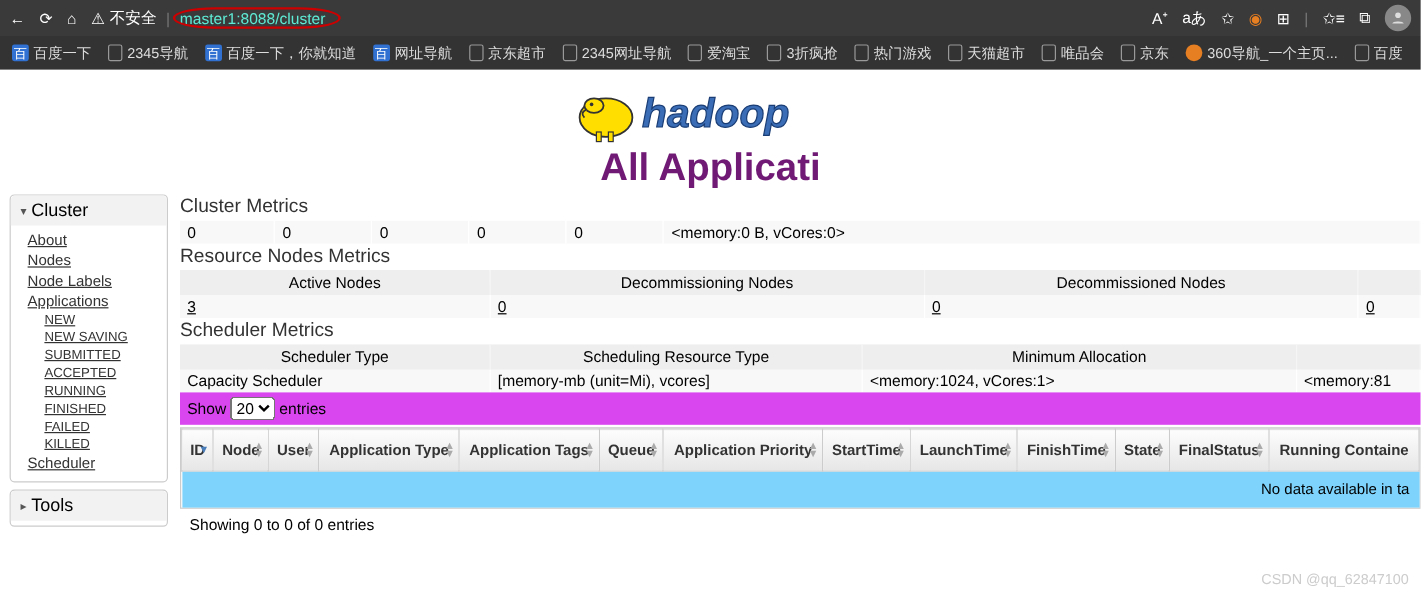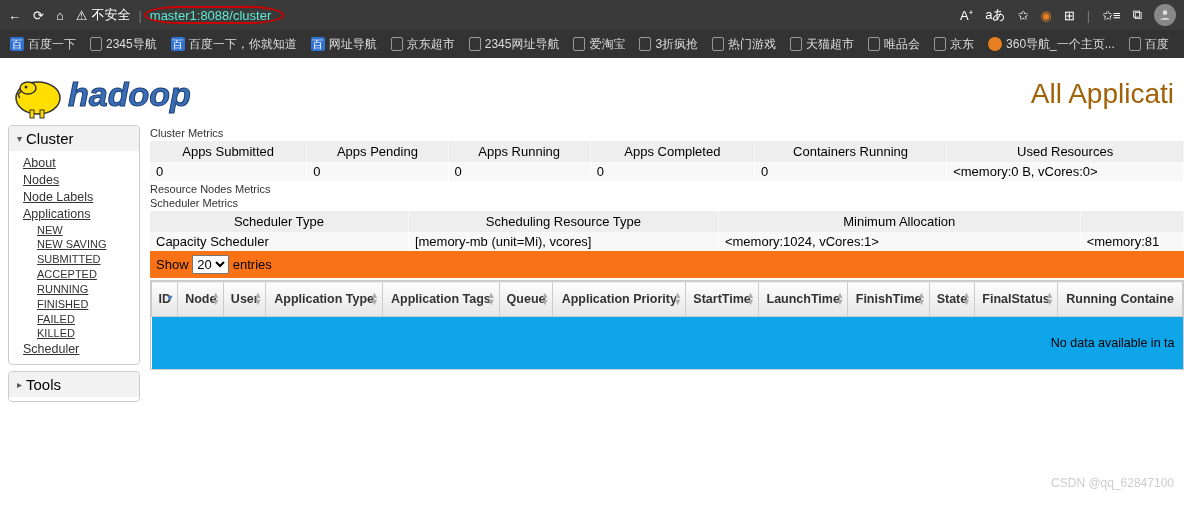--- a/index.html
+++ b/index.html
@@ -12,47 +12,47 @@
 .url-circle { position: absolute; border: 2px solid #c00; border-radius: 50%/100%; width: 140px; height: 18px; left: -6px; top: -2px; pointer-events: none; }
 .right-icons { display: flex; gap: 12px; align-items: center; color: #fff; }
 .avatar-circle { width: 22px; height: 22px; border-radius: 50%; background: #888; display:flex; align-items:center; justify-content:center;}
 .bookmarks-bar { background: #333; color: #ddd; height: 28px; display: flex; align-items: center; padding: 0 10px; font-size: 12px; gap: 14px; overflow: hidden;}
 .bookmarks-bar .bm { display: flex; align-items: center; gap: 4px; white-space: nowrap; cursor: pointer; }
 .bm-icon { width: 14px; height: 14px; display:inline-flex; align-items:center; justify-content:center; font-size:11px;}
 .bm-icon.blue { background:#3071d1; color:#fff; border-radius:2px;}
 .bm-icon.page { border:1px solid #999; border-radius:2px; width:12px; height:14px;}
 .bm-icon.orange { background:#e67e22; border-radius:50%; }
 .bookmarks-bar .spacer { flex:1; }
-.page-header { padding: 8px 10px 0 10px; display:flex; align-items:center; justify-content:space-between;}
+.page-header { padding: 8px 10px 0 10px; display:flex; align-items:center; justify-content:space-between;flex-direction:column;}
 .logo-wrap { display: flex; align-items: center; }
 .logo-svg { width: 230px; height: 55px; }
-h1.page-title { font-size: 28px; font-weight: normal; color: #a16207; white-space: nowrap; overflow: hidden; }
+h1.page-title { font-size: 32px; font-weight: bold; color: #701a75; white-space: nowrap; overflow: hidden; }
 .layout { display: flex; padding: 4px 0 0 8px; gap: 10px; }
 .sidebar { width: 132px; flex-shrink: 0; font-size: 13px; }
 .side-box { border: 1px solid #ccc; border-radius: 4px; background: #fff; margin-bottom: 6px; padding-bottom:4px; }
 .side-header { background: #f2f2f2; padding: 4px 8px; font-size: 15px; display:flex; align-items:center; gap:4px; border-radius:4px 4px 0 0;}
 .side-header .arrow { font-size: 10px; color:#555;}
 .side-links { padding: 4px 0 2px 14px;}
 .side-links a { display: block; color: #333; text-decoration: underline; font-size: 12.5px; line-height: 1.35;}
 .side-sub { padding-left: 14px; }
 .side-sub a { font-size: 11px; }
 .main { flex: 1; overflow: hidden;}
-.section-title { font-size: 11px; color: #333; margin: 2px 0 2px 0; }
+.section-title { font-size: 16px; color: #333; margin: 2px 0 2px 0; }
 table.metrics { width: 100%; border-collapse: collapse; font-size: 13px; }
 table.metrics th { background: #eee; font-weight: normal; padding: 3px 6px; text-align: center; border-right:1px solid #f5f5f5;}
 table.metrics td { background: #f8f8f8; padding: 2px 6px; text-align: left; border-right:1px solid #fff;}
 .data-header-row { background: linear-gradient(#fff,#e8e8e8); }
 .data-table-wrap { border: 1px solid #ccc; margin-top: 2px;}
-.show-entries { padding: 4px 6px; font-size: 13px; background:#f97316;}
+.show-entries { padding: 4px 6px; font-size: 13px; background:#d946ef;}
 .show-entries select { font-size: 13px; }
 table.data { width: 100%; border-collapse: collapse; font-size: 12.5px; }
 table.data th { background: linear-gradient(#fdfdfd, #e6e6e6); border: 1px solid #ccc; padding: 10px 6px; font-weight: bold; color: #333; position:relative;}
 .sort-arrows { position:absolute; right:3px; top:50%; transform:translateY(-50%); font-size:9px; color:#aaa; line-height:0.8;}
 .sort-arrows .active { color: #4a7ebb; }
-table.data td.nodata { text-align: right; padding: 19px 8px; background: #0ea5e9;}
+table.data td.nodata { text-align: right; padding: 8px 8px; background: #7dd3fc;}
 .footer-info { padding: 6px 8px; font-size: 13px; }
 .watermark { position: fixed; right: 10px; bottom: 20px; color: #ccc; font-size: 12px; }
 </style>
 </head>
 <body>
 
 <div class="browser-bar">
   <div class="nav-icons">
     <span>←</span>
     <span>⟳</span>
@@ -192,40 +192,48 @@
           <span class="arrow">▸</span>
           <span>Tools</span>
         </div>
     </div>
   </div>
 
   <div class="main">
     <div class="section-title">Cluster Metrics</div>
     <table class="metrics">
       <tbody>
-          <tr class="data-header-row">
-        <th>Apps Submitted</th>
-        <th>Apps Pending</th>
-        <th>Apps Running</th>
-        <th>Apps Completed</th>
-        <th>Containers Running</th>
-        <th>Used Resources</th>
-      </tr>
       <tr>
         <td>0</td>
         <td>0</td>
         <td>0</td>
         <td>0</td>
         <td>0</td>
         <td>&lt;memory:0 B, vCores:0&gt;</td>
       </tr>
     </tbody>
       </table>
 
     <div class="section-title">Resource Nodes Metrics</div>
+    <table class="metrics">
+      <tbody>
+          <tr class="data-header-row">
+        <th style="width:25%">Active Nodes</th>
+        <th style="width:35%">Decommissioning Nodes</th>
+        <th style="width:35%">Decommissioned Nodes</th>
+        <th style="width:5%"></th>
+      </tr>
+      <tr>
+        <td style="text-decoration:underline">3</td>
+        <td style="text-decoration:underline">0</td>
+        <td style="text-decoration:underline">0</td>
+        <td style="text-decoration:underline">0</td>
+      </tr>
+    </tbody>
+      </table>
 
     <div class="section-title">Scheduler Metrics</div>
     <table class="metrics">
       <tbody>
           <tr class="data-header-row">
         <th style="width:25%">Scheduler Type</th>
         <th style="width:30%">Scheduling Resource Type</th>
         <th style="width:35%">Minimum Allocation</th>
         <th style="width:10%"></th>
       </tr>
@@ -261,16 +269,17 @@
           <th><span>State</span><span class="sort-arrows">▲<br>▼</span></th>
           <th><span>FinalStatus</span><span class="sort-arrows">▲<br>▼</span></th>
           <th><span>Running Containe</span></th>
         </tr>
         <tr>
               <td colspan="13" class="nodata">No data available in ta</td>
             </tr>
       </tbody>
         </table>
     </div>
+    <div class="footer-info">Showing 0 to 0 of 0 entries</div>
   </div>
 </div>
 
 <div class="watermark">CSDN @qq_62847100</div>
 
 </body></html>

